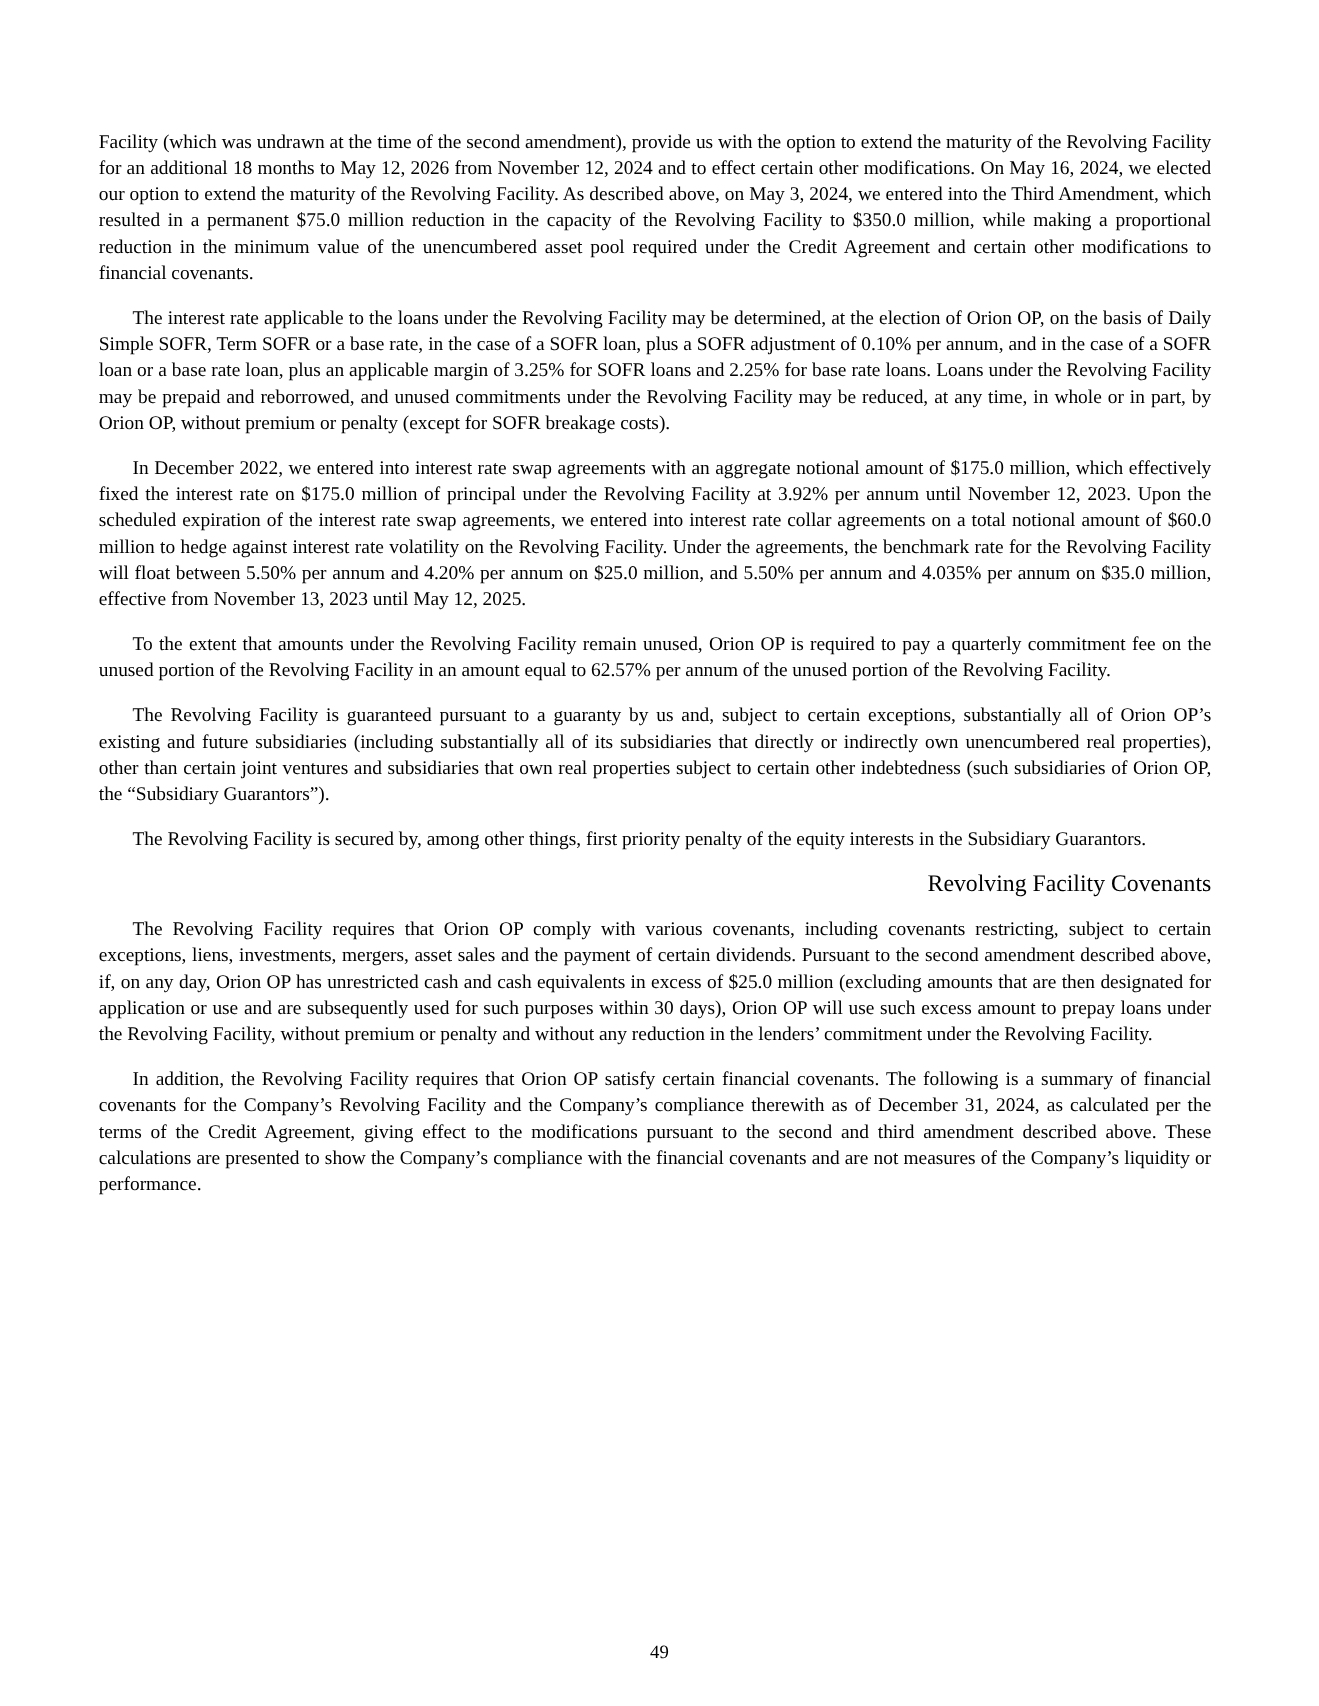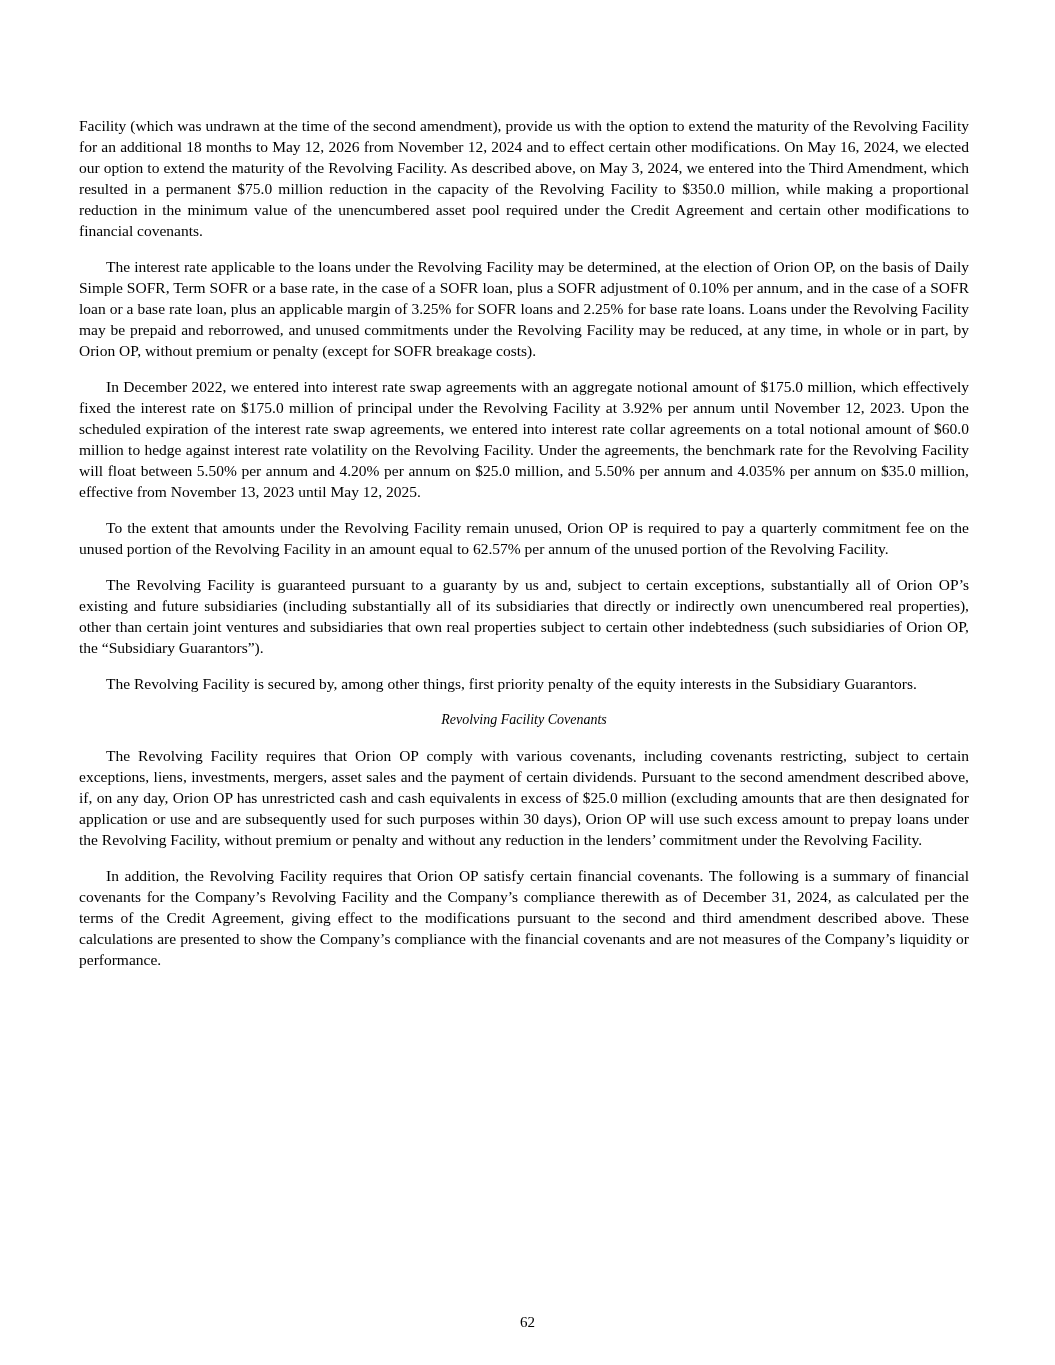--- a/index.html
+++ b/index.html
@@ -19,32 +19,31 @@
   .content {
     position: absolute;
     left: 79px;
     top: 103px;
     width: 890px;
     font-size: 15.5px;
     line-height: 21px;
     text-align: justify;
   }
   .para {
-    margin: 12px 0 15px 0;
+    margin: 0 0 15px 0;
   }
   .para.indent {
     text-indent: 27px;
   }
   .section-heading {
-    font-style: italic;
     font-weight: normal;
-    font-size: 14px;
+    font-size: 19px;
     line-height: 21px;
     margin: 0 0 15px 0;
-    text-align: center;
+    text-align: right;
   }
   .page-number {
     position: absolute;
     left: 0;
     top: 1312px;
     width: 100%;
     text-align: center;
     font-size: 15px;
     line-height: 20px;
   }
@@ -57,14 +56,14 @@
     <p class="para">Facility (which was undrawn at the time of the second amendment), provide us with the option to extend the maturity of the Revolving Facility for an additional 18 months to May 12, 2026 from November 12, 2024 and to effect certain other modifications. On May 16, 2024, we elected our option to extend the maturity of the Revolving Facility. As described above, on May 3, 2024, we entered into the Third Amendment, which resulted in a permanent $75.0 million reduction in the capacity of the Revolving Facility to $350.0 million, while making a proportional reduction in the minimum value of the unencumbered asset pool required under the Credit Agreement and certain other modifications to financial covenants.</p>
     <p class="para indent">The interest rate applicable to the loans under the Revolving Facility may be determined, at the election of Orion OP, on the basis of Daily Simple SOFR, Term SOFR or a base rate, in the case of a SOFR loan, plus a SOFR adjustment of 0.10% per annum, and in the case of a SOFR loan or a base rate loan, plus an applicable margin of 3.25% for SOFR loans and 2.25% for base rate loans. Loans under the Revolving Facility may be prepaid and reborrowed, and unused commitments under the Revolving Facility may be reduced, at any time, in whole or in part, by Orion OP, without premium or penalty (except for SOFR breakage costs).</p>
     <p class="para indent">In December 2022, we entered into interest rate swap agreements with an aggregate notional amount of $175.0 million, which effectively fixed the interest rate on $175.0 million of principal under the Revolving Facility at 3.92% per annum until November 12, 2023. Upon the scheduled expiration of the interest rate swap agreements, we entered into interest rate collar agreements on a total notional amount of $60.0 million to hedge against interest rate volatility on the Revolving Facility. Under the agreements, the benchmark rate for the Revolving Facility will float between 5.50% per annum and 4.20% per annum on $25.0 million, and 5.50% per annum and 4.035% per annum on $35.0 million, effective from November 13, 2023 until May 12, 2025.</p>
     <p class="para indent">To the extent that amounts under the Revolving Facility remain unused, Orion OP is required to pay a quarterly commitment fee on the unused portion of the Revolving Facility in an amount equal to 62.57% per annum of the unused portion of the Revolving Facility.</p>
     <p class="para indent">The Revolving Facility is guaranteed pursuant to a guaranty by us and, subject to certain exceptions, substantially all of Orion OP’s existing and future subsidiaries (including substantially all of its subsidiaries that directly or indirectly own unencumbered real properties), other than certain joint ventures and subsidiaries that own real properties subject to certain other indebtedness (such subsidiaries of Orion OP, the “Subsidiary Guarantors”).</p>
     <p class="para indent">The Revolving Facility is secured by, among other things, first priority penalty of the equity interests in the Subsidiary Guarantors.</p>
     <h3 class="section-heading">Revolving Facility Covenants</h3>
     <p class="para indent">The Revolving Facility requires that Orion OP comply with various covenants, including covenants restricting, subject to certain exceptions, liens, investments, mergers, asset sales and the payment of certain dividends. Pursuant to the second amendment described above, if, on any day, Orion OP has unrestricted cash and cash equivalents in excess of $25.0 million (excluding amounts that are then designated for application or use and are subsequently used for such purposes within 30 days), Orion OP will use such excess amount to prepay loans under the Revolving Facility, without premium or penalty and without any reduction in the lenders’ commitment under the Revolving Facility.</p>
     <p class="para indent">In addition, the Revolving Facility requires that Orion OP satisfy certain financial covenants. The following is a summary of financial covenants for the Company’s Revolving Facility and the Company’s compliance therewith as of December 31, 2024, as calculated per the terms of the Credit Agreement, giving effect to the modifications pursuant to the second and third amendment described above. These calculations are presented to show the Company’s compliance with the financial covenants and are not measures of the Company’s liquidity or performance.</p>
   </div>
-  <div class="page-number">62</div>
+  <div class="page-number">49</div>
 </div>
 
 </body></html>

